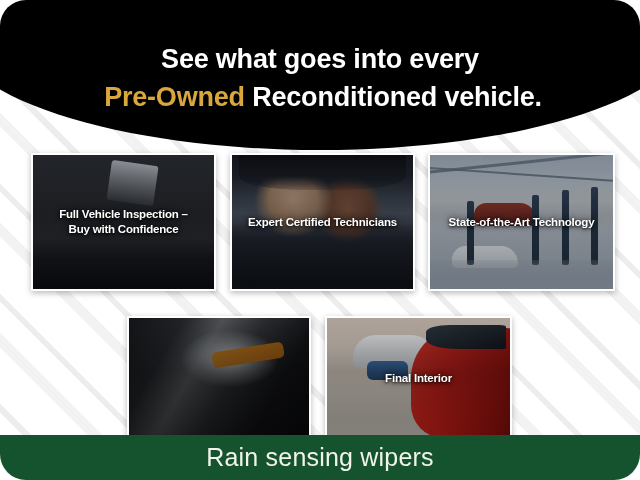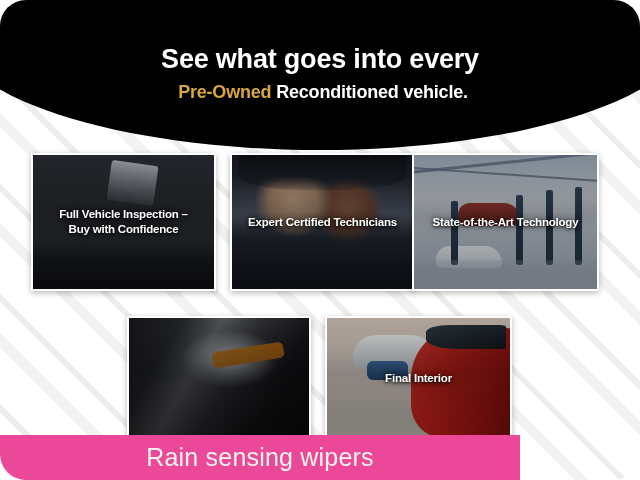--- a/index.html
+++ b/index.html
@@ -59,21 +59,21 @@
   }
   .headline {
     font-size: 27px;
     font-weight: bold;
     color: #ffffff;
     letter-spacing: -0.2px;
     margin: 0;
     white-space: nowrap;
   }
   .headline-2 {
-    font-size: 18px;
+    font-size: 27px;
     font-weight: bold;
     color: #ffffff;
     letter-spacing: -0.2px;
     margin: 6px 0 0 0;
     white-space: nowrap;
     padding-left: 6px;
   }
   .gold {
     color: #d9a73c;
   }
@@ -251,23 +251,23 @@
     position: absolute;
     left: 0; right: 0; bottom: 0; height: 34%;
     background: linear-gradient(180deg, rgba(190,185,178,0.25), #a7a29a);
   }
 
   
   .green-bar {
     position: absolute;
     left: 0;
     bottom: 0;
-    width: 520px;
+    width: 640px;
     height: 45px;
-    background: #ec4899;
+    background: #14532d;
     display: flex;
     align-items: center;
     justify-content: center;
   }
   .green-bar-label {
     color: #f0f4ea;
     font-size: 25px;
     font-weight: normal;
     letter-spacing: 0.2px;
   }
@@ -294,21 +294,21 @@
 
   <div class="card" style="left:31px; top:153px; width:181px; height:134px;">
     <div class="photo ph-inspection">
       <div class="hi"></div>
     </div>
     <div class="shade"></div>
     <div class="caption">Full Vehicle Inspection –
 Buy with Confidence</div>
   </div>
 
-  <div class="card" style="left:412px; top:153px; width:183px; height:134px;">
+  <div class="card" style="left:428px; top:153px; width:183px; height:134px;">
     <div class="photo ph-tech-shop">
       <div class="beam"></div>
       <div class="beam beam2"></div>
       <div class="car-red"></div>
       <div class="car-white"></div>
       <div class="lift" style="left:20%; top:34%; height:48%;"></div>
       <div class="lift" style="left:56%; top:30%; height:52%;"></div>
       <div class="lift" style="left:72%; top:26%; height:56%;"></div>
       <div class="lift" style="left:88%; top:24%; height:58%;"></div>
       <div class="floor"></div>

